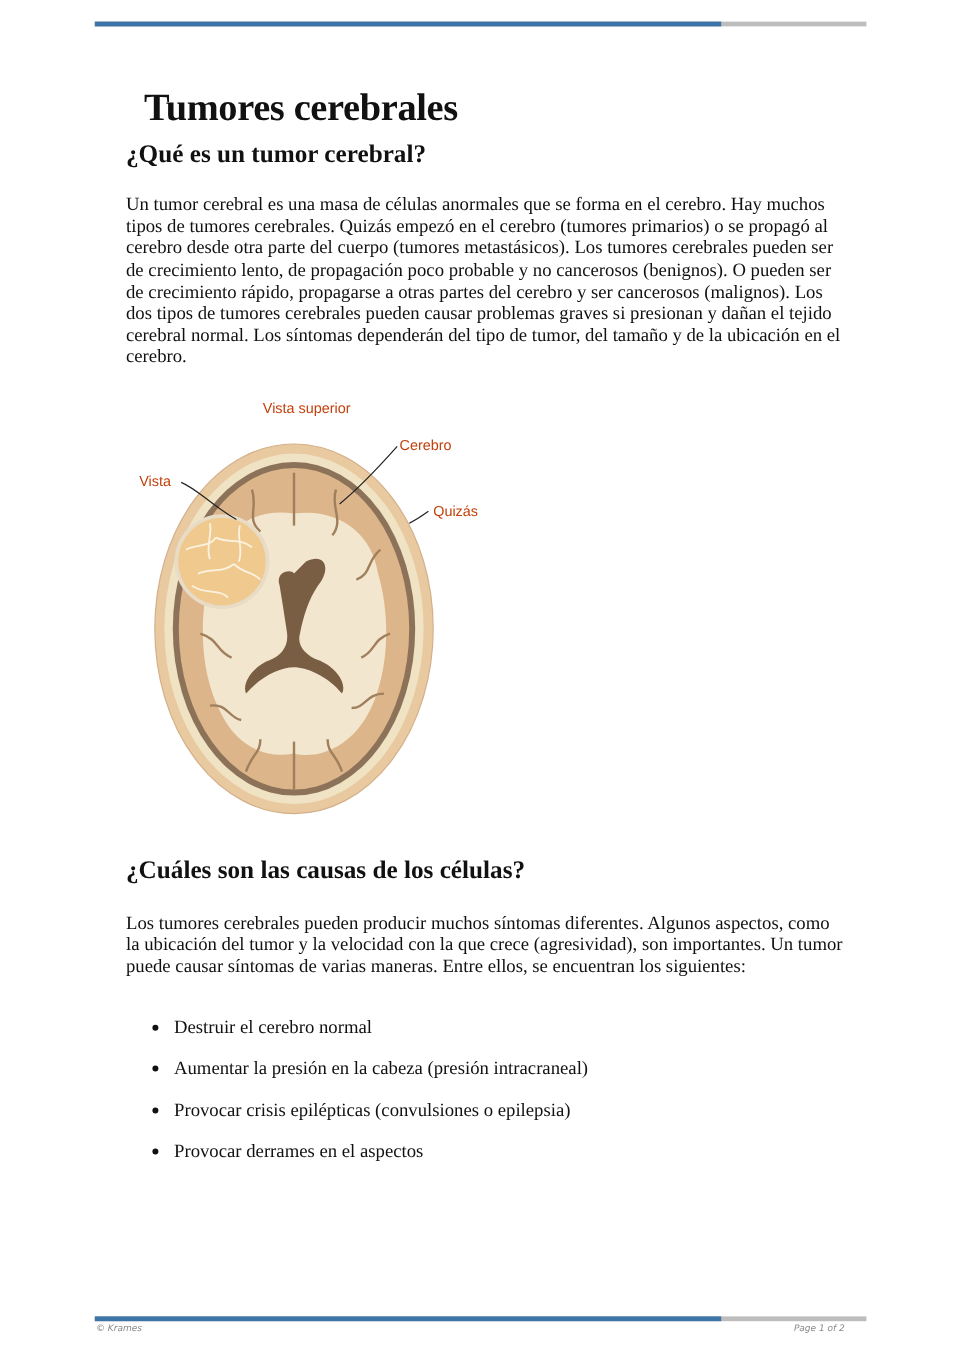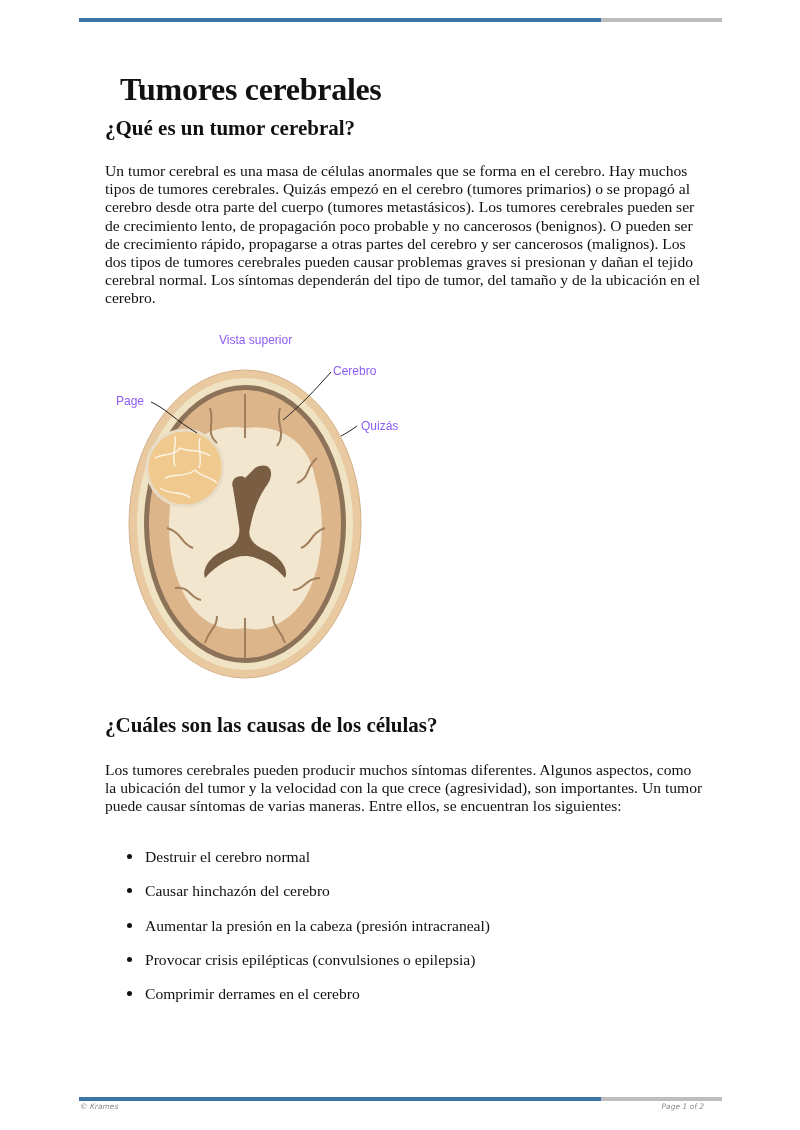--- a/index.html
+++ b/index.html
@@ -14,44 +14,43 @@
   h2 { margin: 0; font-size: 21px; font-weight: bold; white-space: nowrap; position: absolute; left: 0; text-align: right; }
   h2.q1 { top: 116px; }
   h2.q2 { top: 713px; }
   p { margin: 0; font-size: 15.6px; line-height: 18.2px; position: absolute; left: 0; width: 600px; }
   p.p1 { top: 162px; }
   p.p2 { top: 761px; }
   ul { list-style: none; margin: 0; padding: 0; position: absolute; left: 22px; top: 847px; }
   ul li { font-size: 15.6px; height: 34.3px; line-height: 20px; position: relative; padding-left: 18px; white-space: nowrap; }
   ul li .bullet { position: absolute; left: 0; top: 7px; width: 5px; height: 5px; border-radius: 50%; background: #111; }
   .figure { position: absolute; left: 105px; top: 328px; width: 320px; height: 360px; }
-  .fig-label { position: absolute; font-family: "Liberation Sans", "DejaVu Sans", sans-serif; font-size: 12px; color: #8b5cf6; white-space: nowrap; }
+  .fig-label { position: absolute; font-family: "Liberation Sans", "DejaVu Sans", sans-serif; font-size: 12px; color: #c2410c; white-space: nowrap; }
   .footer-left, .footer-right { position: absolute; top: 1102px; font-family: "DejaVu Sans", sans-serif; font-style: italic; font-size: 7.5px; color: #888; }
   .footer-left { left: 80px; }
   .footer-right { right: 96px; margin-left: 44px; }
 </style>
 </head>
 <body>
 
 <div class="bar top">
     <div class="fill"></div>
   </div>
 
 <div class="content">
   <h1>Tumores cerebrales</h1>
   <h2 class="q1">¿Qué es un tumor cerebral?</h2>
   <p class="p1">Un tumor cerebral es una masa de células anormales que se forma en el cerebro. Hay muchos tipos de tumores cerebrales. Quizás empezó en el cerebro (tumores primarios) o se propagó al cerebro desde otra parte del cuerpo (tumores metastásicos). Los tumores cerebrales pueden ser de crecimiento lento, de propagación poco probable y no cancerosos (benignos). O pueden ser de crecimiento rápido, propagarse a otras partes del cerebro y ser cancerosos (malignos). Los dos tipos de tumores cerebrales pueden causar problemas graves si presionan y dañan el tejido cerebral normal. Los síntomas dependerán del tipo de tumor, del tamaño y de la ubicación en el cerebro.</p>
   <h2 class="q2">¿Cuáles son las causas de los células?</h2>
   <p class="p2">Los tumores cerebrales pueden producir muchos síntomas diferentes. Algunos aspectos, como la ubicación del tumor y la velocidad con la que crece (agresividad), son importantes. Un tumor puede causar síntomas de varias maneras. Entre ellos, se encuentran los siguientes:</p>
   <ul>
     <li><span class="bullet"></span><span>Destruir el cerebro normal</span></li>
-    <li><span class="bullet"></span><span>Causar hinchazón del cerebro</span></li>
     <li><span class="bullet"></span><span>Aumentar la presión en la cabeza (presión intracraneal)</span></li>
     <li><span class="bullet"></span><span>Provocar crisis epilépticas (convulsiones o epilepsia)</span></li>
-    <li><span class="bullet"></span><span>Comprimir derrames en el cerebro</span></li>
+    <li><span class="bullet"></span><span>Provocar derrames en el aspectos</span></li>
   </ul>
 </div>
 
 <div class="figure">
   <svg width="320" height="360" viewBox="0 0 320 360">
 
     <ellipse cx="140" cy="196" rx="116" ry="154" fill="#e8c9a0" stroke="#d4b08a" stroke-width="1"></ellipse>
     <ellipse cx="140" cy="196" rx="108" ry="146" fill="#efe3c4"></ellipse>
     <ellipse cx="140" cy="196" rx="101" ry="139" fill="#8c7258"></ellipse>
 
@@ -86,21 +85,21 @@
       <path d="M95,110 C92,120 98,130 94,140"></path>
     </g>
 
     <g stroke="#222" stroke-width="1" fill="none">
       <path d="M46,74 C60,80 70,92 92,105"></path>
       <path d="M226,44 C210,62 195,78 178,92"></path>
       <path d="M252,98 C245,103 240,106 236,108"></path>
     </g>
   </svg>
   <span class="fig-label" style="left:114px; top:5px;">Vista superior</span>
-  <span class="fig-label" style="left:11px; top:66px;">Page</span>
+  <span class="fig-label" style="left:11px; top:66px;">Vista</span>
   <span class="fig-label" style="left:228px; top:36px;">Cerebro</span>
   <span class="fig-label" style="left:256px; top:91px;">Quizás</span>
 </div>
 
 <div class="bar bottom">
     <div class="fill"></div>
   </div>
 <span class="footer-left">© Krames</span>
 <span class="footer-right">Page 1 of 2</span>
 

